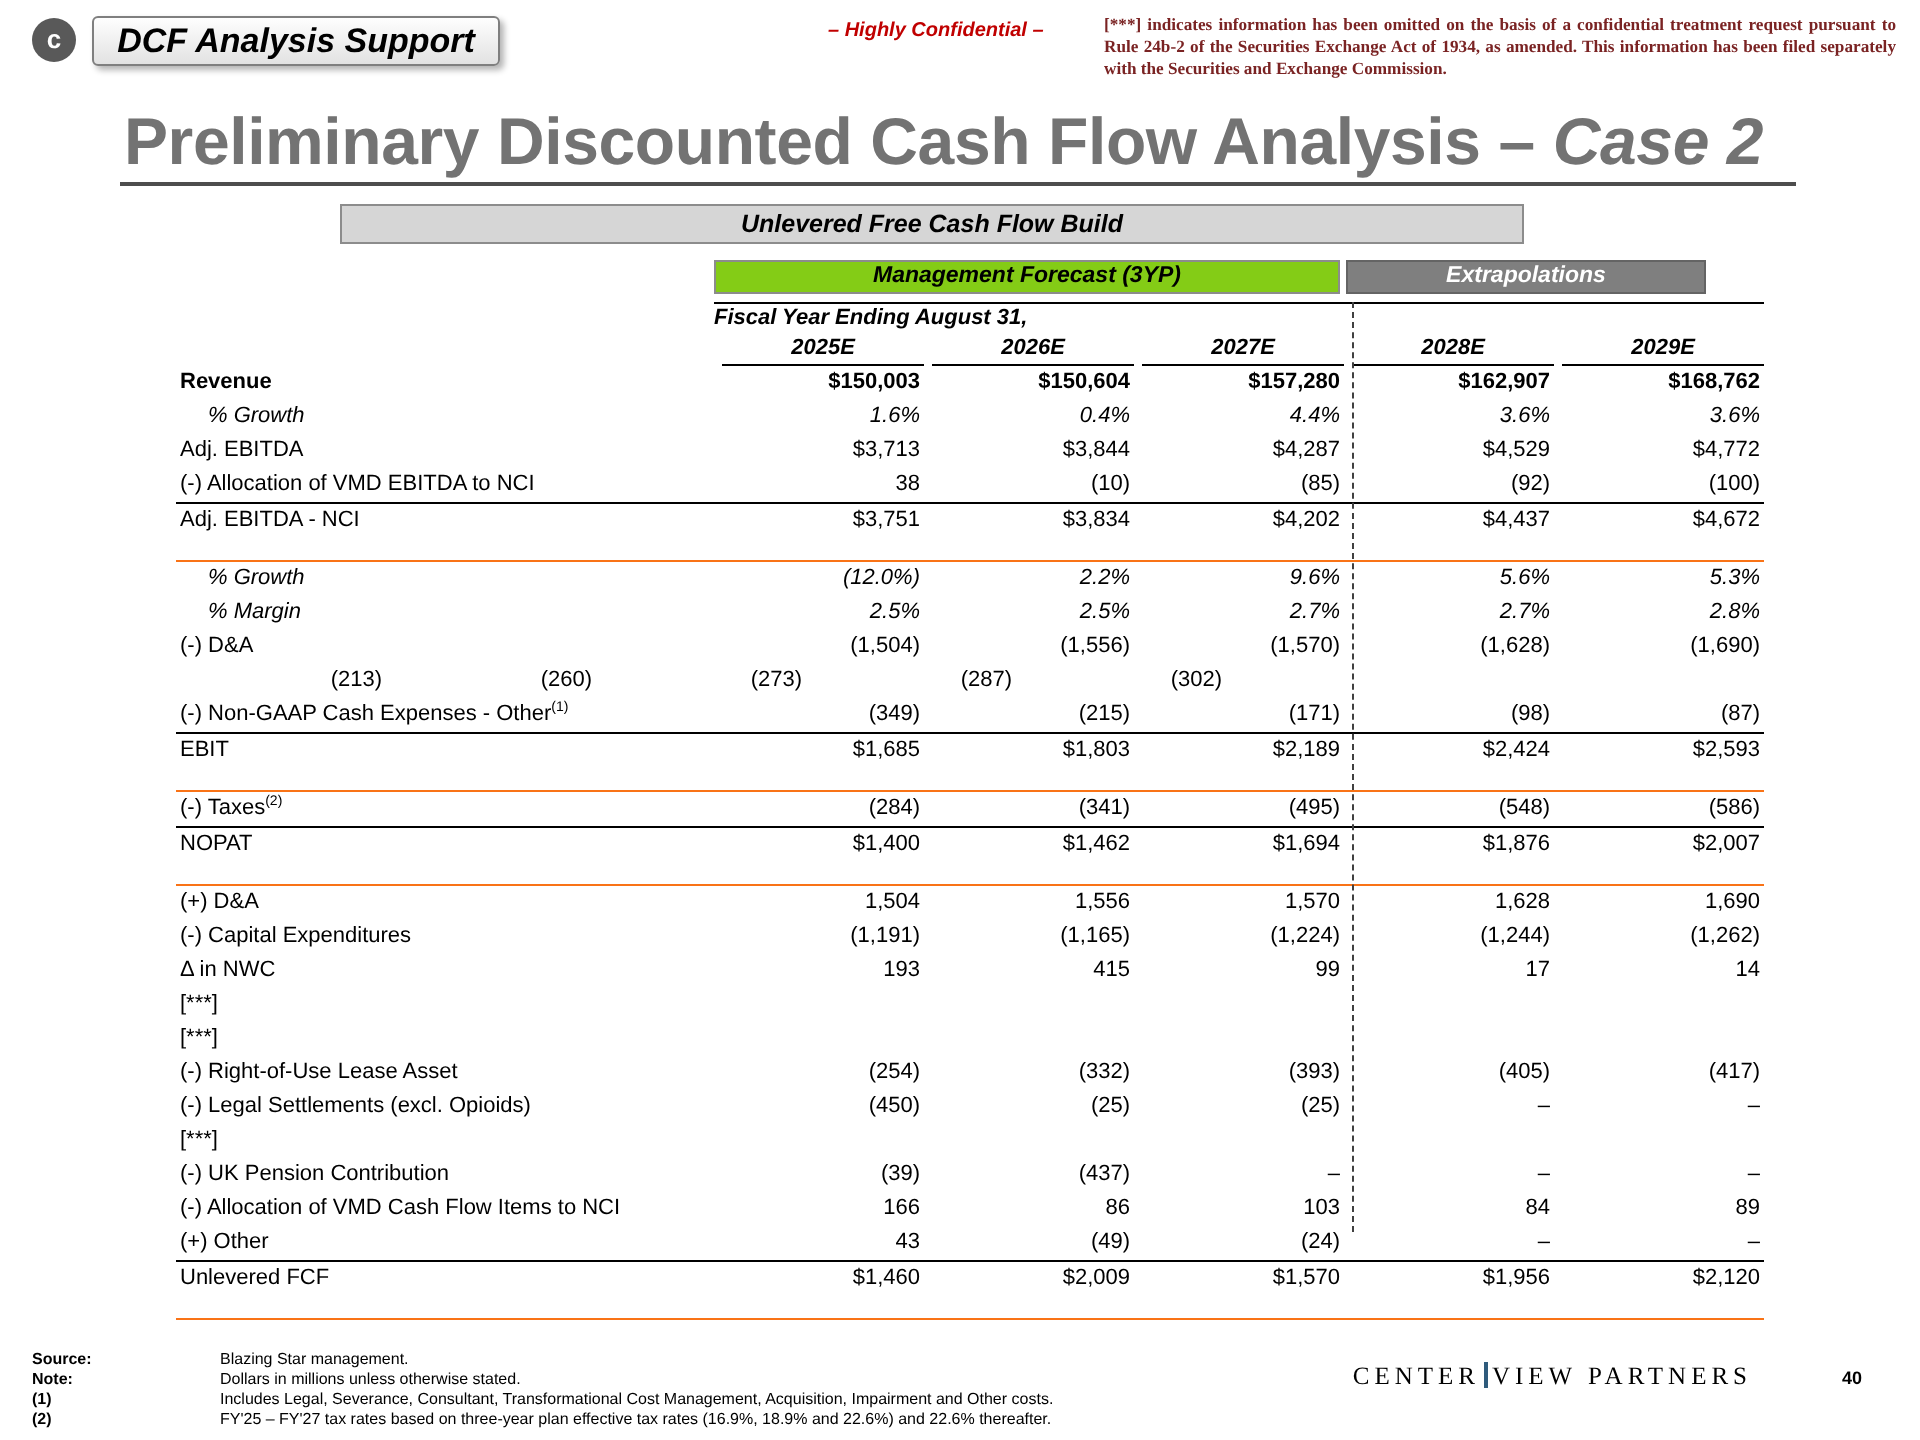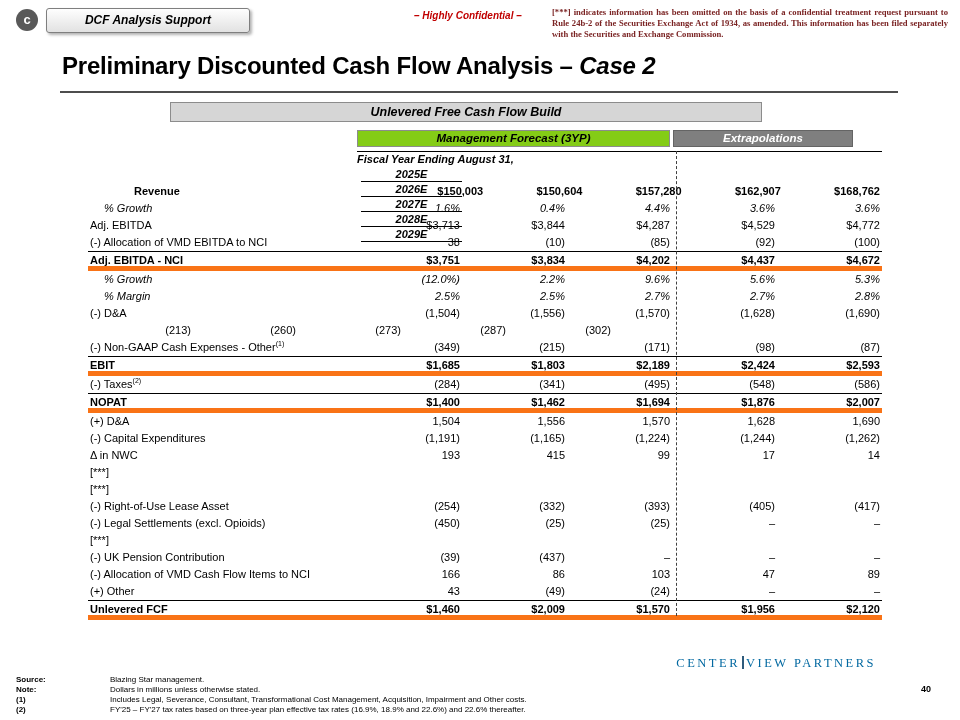--- a/index.html
+++ b/index.html
@@ -18,39 +18,39 @@
     width:22px; height:22px; border-radius:50%;
     background:#595959; color:#fff;
     font-weight:700; font-size:13px; text-align:center; line-height:22px;
   }
   .tab {
     position:absolute; left:46px; top:8px;
     width:204px; height:25px;
     border:1px solid #7f7f7f; border-radius:3px;
     background:linear-gradient(#fefefe,#e2e2e2);
     box-shadow:2px 2px 3px rgba(0,0,0,0.3);
-    font-weight:700; font-style:italic; font-size:12px;
+    font-weight:700; font-style:italic; font-size:17px;
     text-align:center; line-height:23px;
   }
   .confidential {
     position:absolute; left:414px; top:10px;
     color:#c00000; font-weight:700; font-style:italic; font-size:10px;
     white-space:nowrap;
   }
   .disclaimer {
     position:absolute; left:552px; top:7px; width:396px;
     font-family:"Liberation Serif", serif;
     font-size:8.6px; line-height:11px; text-align:justify;
     color:#7a2323; font-weight:700;
   }
 
   
   .title {
     position:absolute; left:62px; top:52px;
-    font-size:24px; font-weight:700; color:#000000; letter-spacing:-0.2px;
+    font-size:33px; font-weight:700; color:#737373; letter-spacing:-0.2px;
     white-space:nowrap;
   }
   .title .case { font-style:italic; }
   .title-rule {
     position:absolute; left:60px; top:91px; width:838px;
     border-top:2px solid #4d4d4d;
   }
 
   
   .table-wrap { position:absolute; left:88px; top:102px; width:794px; }
@@ -65,56 +65,56 @@
   .group {
     font-weight:700; font-style:italic; font-size:11.5px;
     text-align:center; line-height:15px;
   }
   .mgmt  { width:313px; background:#84cc16; border:1px solid #8c8c8c; margin-right:3px; }
   .extrap{ width:180px; background:#7f7f7f; color:#fff; border:1px solid #646464; }
 
   .fiscal-row { margin-left:269px; width:525px; height:16px; border-top:1px solid #000; }
   .fiscal { font-weight:700; font-style:italic; font-size:11px; line-height:15px; }
 
-  .year-row { display:flex; margin-left:269px; height:16px;flex-direction:column; }
+  .year-row { display:flex; margin-left:269px; height:16px; }
   .ycell {
     width:101px; margin-left:4px;
     font-weight:700; font-style:italic; font-size:11px;
     text-align:center; line-height:14px;
     border-bottom:1px solid #000;
   }
 
   .trow { display:flex; height:17px; line-height:17px; font-size:11px; }
   .trow .lbl { width:269px; padding-left:2px; white-space:nowrap; }
   .trow .val { width:105px; text-align:right; padding-right:2px; }
   .trow sup { font-size:7px; vertical-align:super; line-height:0; }
 
-  .trow.bold { font-weight:700;margin-left:44px; }
+  .trow.bold { font-weight:700; }
   .trow.band {
-    font-weight:700;
-    border-top:1px solid #000; border-bottom:5px solid #f97316;
-    height:20px; line-height:17px;
+    font-weight:400;
+    border-top:1px solid #000; border-bottom:1px solid #f97316;
+    height:30px; line-height:17px;
   }
   .trow.pct { font-style:italic; }
   .trow.pct .lbl { padding-left:16px; }
 
   .dashed-sep {
     position:absolute; left:588px; top:49px; height:465px;
     border-left:1px dashed #404040;
   }
 
   
   .notes { position:absolute; left:16px; top:675px; font-size:8px; line-height:10px; }
   .note-line { white-space:nowrap; }
   .note-label { display:inline-block; width:94px; font-weight:700; }
 
   .logo {
-    position:absolute; right:84px; top:656px;
+    position:absolute; right:84px; top:681px;
     font-family:"Liberation Serif", serif;
-    font-size:12.5px; letter-spacing:2.5px; color:#0369a1;
+    font-size:12.5px; letter-spacing:2.5px; color:#000000;
     white-space:nowrap;
   }
   .logo-bar {
     display:inline-block; width:2px; height:13px;
     background:#2f5b7c; margin:0 2px; vertical-align:-2px;
   }
   .pagenum { position:absolute; right:29px; top:684px; font-size:9px; font-weight:700; }
 </style>
 </head>
 <body>
@@ -317,21 +317,21 @@
         <div class="val">(437)</div>
         <div class="val">–</div>
         <div class="val">–</div>
         <div class="val">–</div>
       </div>
       <div class="trow normal">
         <div class="lbl"><span>(-) Allocation of VMD Cash Flow Items to NCI</span></div>
         <div class="val">166</div>
         <div class="val">86</div>
         <div class="val">103</div>
-        <div class="val">47</div>
+        <div class="val">84</div>
         <div class="val">89</div>
       </div>
       <div class="trow normal">
         <div class="lbl"><span>(+) Other</span></div>
         <div class="val">43</div>
         <div class="val">(49)</div>
         <div class="val">(24)</div>
         <div class="val">–</div>
         <div class="val">–</div>
       </div>

